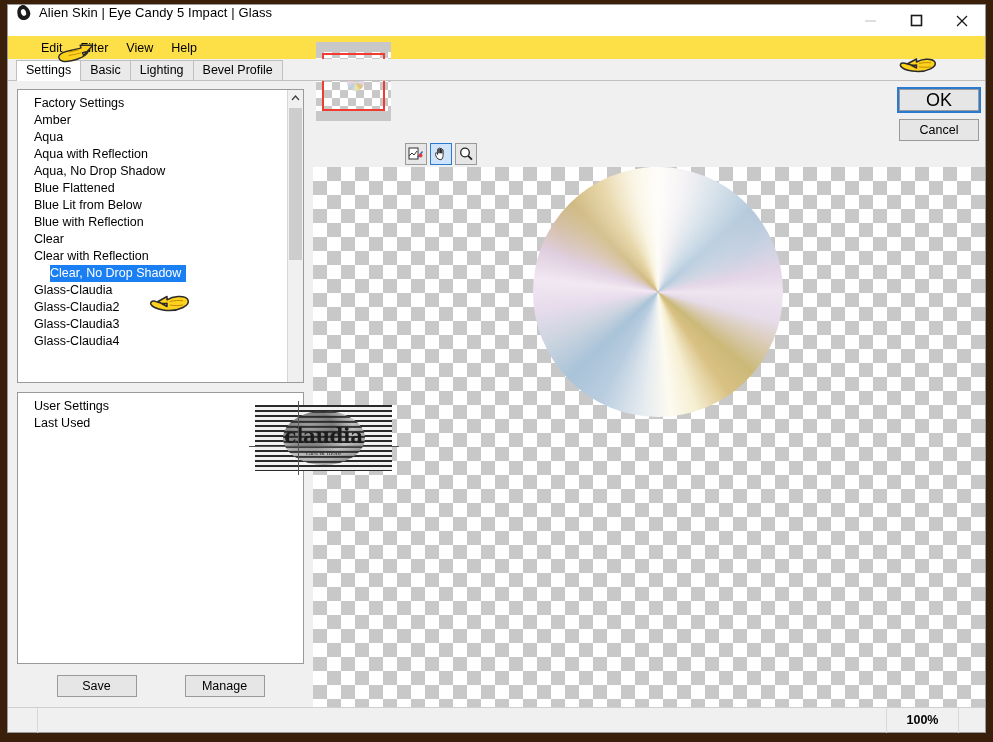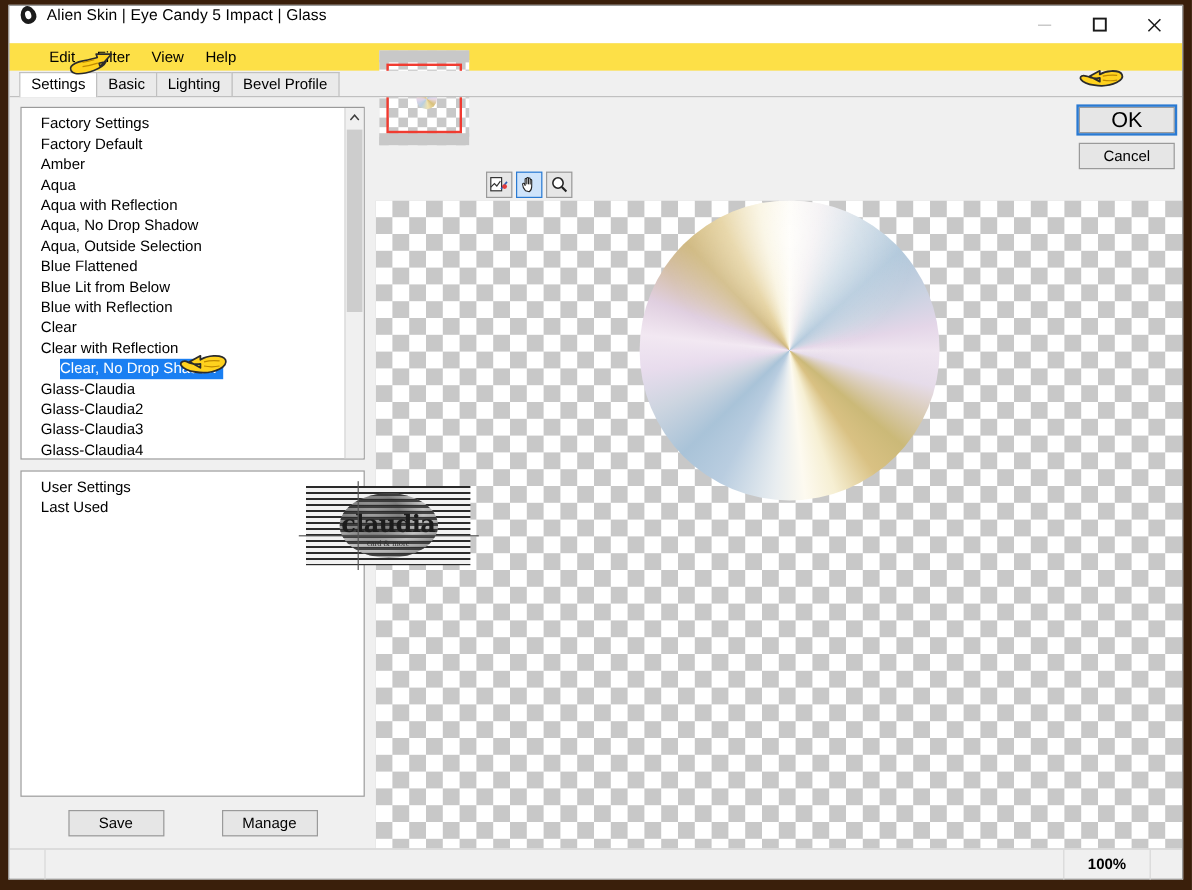--- a/index.html
+++ b/index.html
@@ -523,26 +523,24 @@
     <div class="tab">Bevel Profile</div>
   </div>
 
   <div class="body-row">
 
     <div class="left-panel">
 
       <div class="list-box factory-list">
         <div class="list-inner">
           <div class="list-row group">Factory Settings</div>
-          <div class="list-row child">Factory Default</div>
           <div class="list-row child">Amber</div>
           <div class="list-row child">Aqua</div>
           <div class="list-row child">Aqua with Reflection</div>
           <div class="list-row child">Aqua, No Drop Shadow</div>
-          <div class="list-row child">Aqua, Outside Selection</div>
           <div class="list-row child">Blue Flattened</div>
           <div class="list-row child">Blue Lit from Below</div>
           <div class="list-row child">Blue with Reflection</div>
           <div class="list-row child">Clear</div>
           <div class="list-row child">Clear with Reflection</div>
           <div class="list-row"><span class="selected-wrap"><span class="list-row selected">Clear, No Drop Shadow</span></span></div>
           <div class="list-row child">Glass-Claudia</div>
           <div class="list-row child">Glass-Claudia2</div>
           <div class="list-row child">Glass-Claudia3</div>
           <div class="list-row child">Glass-Claudia4</div>

